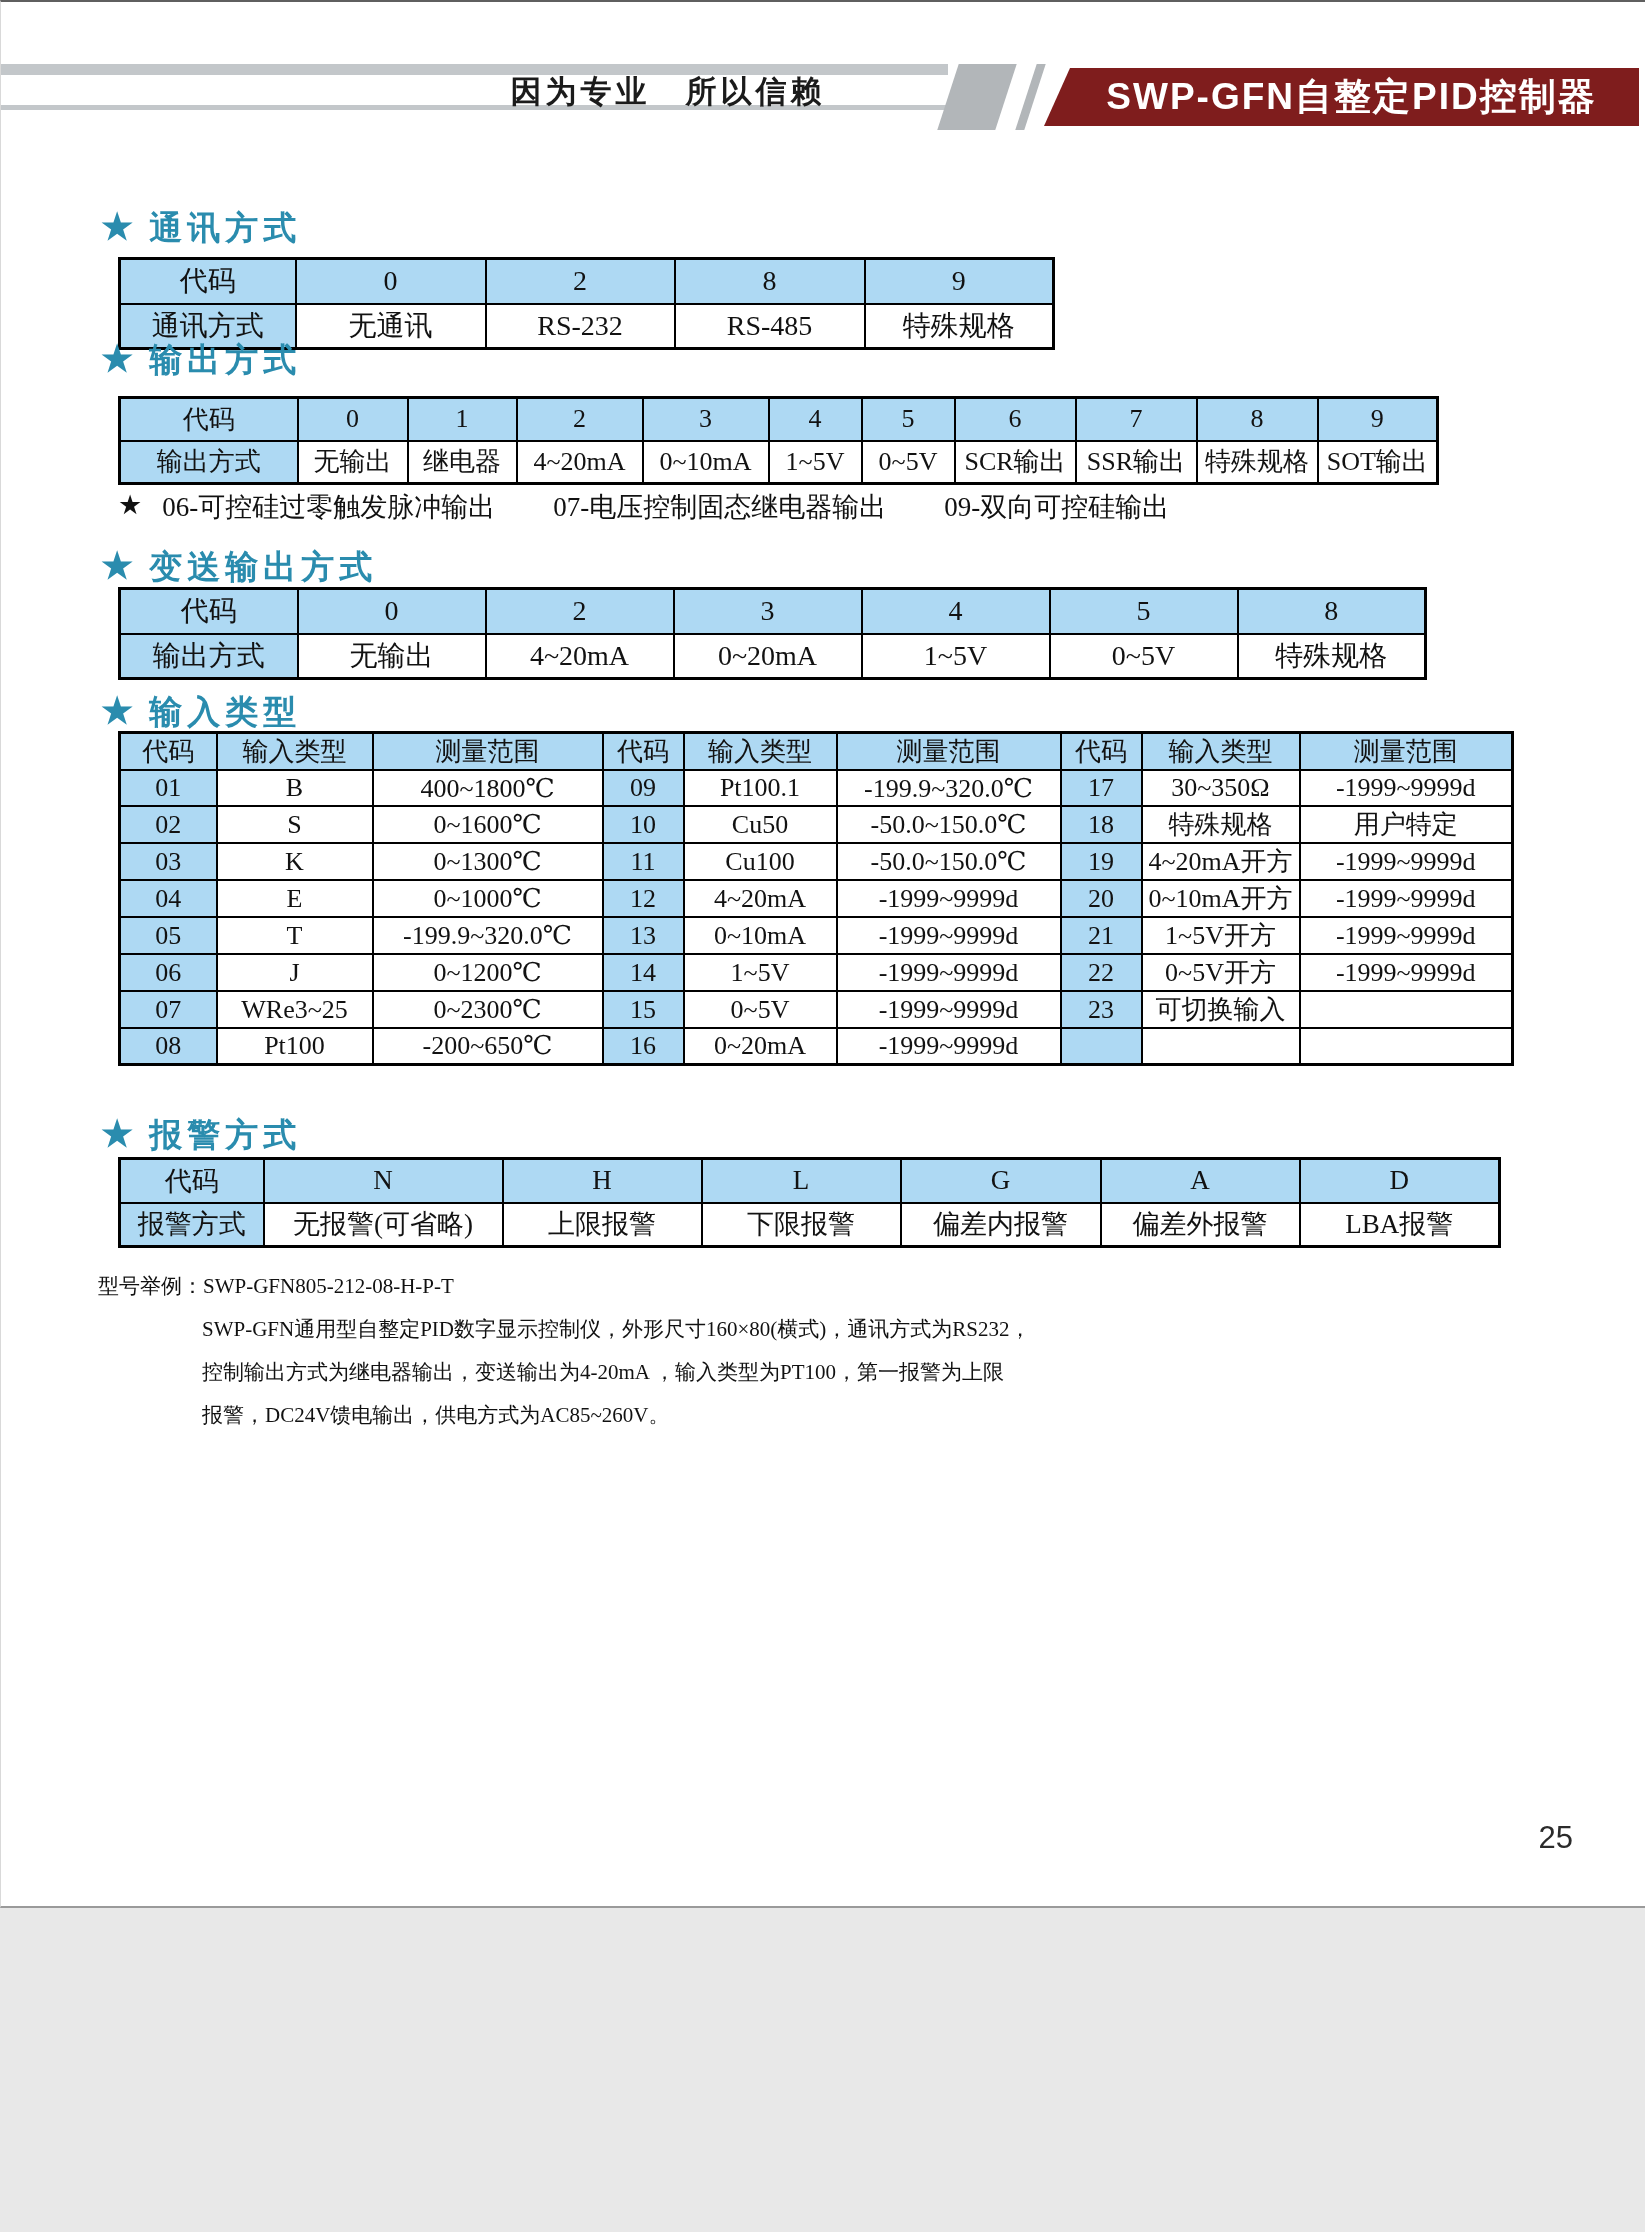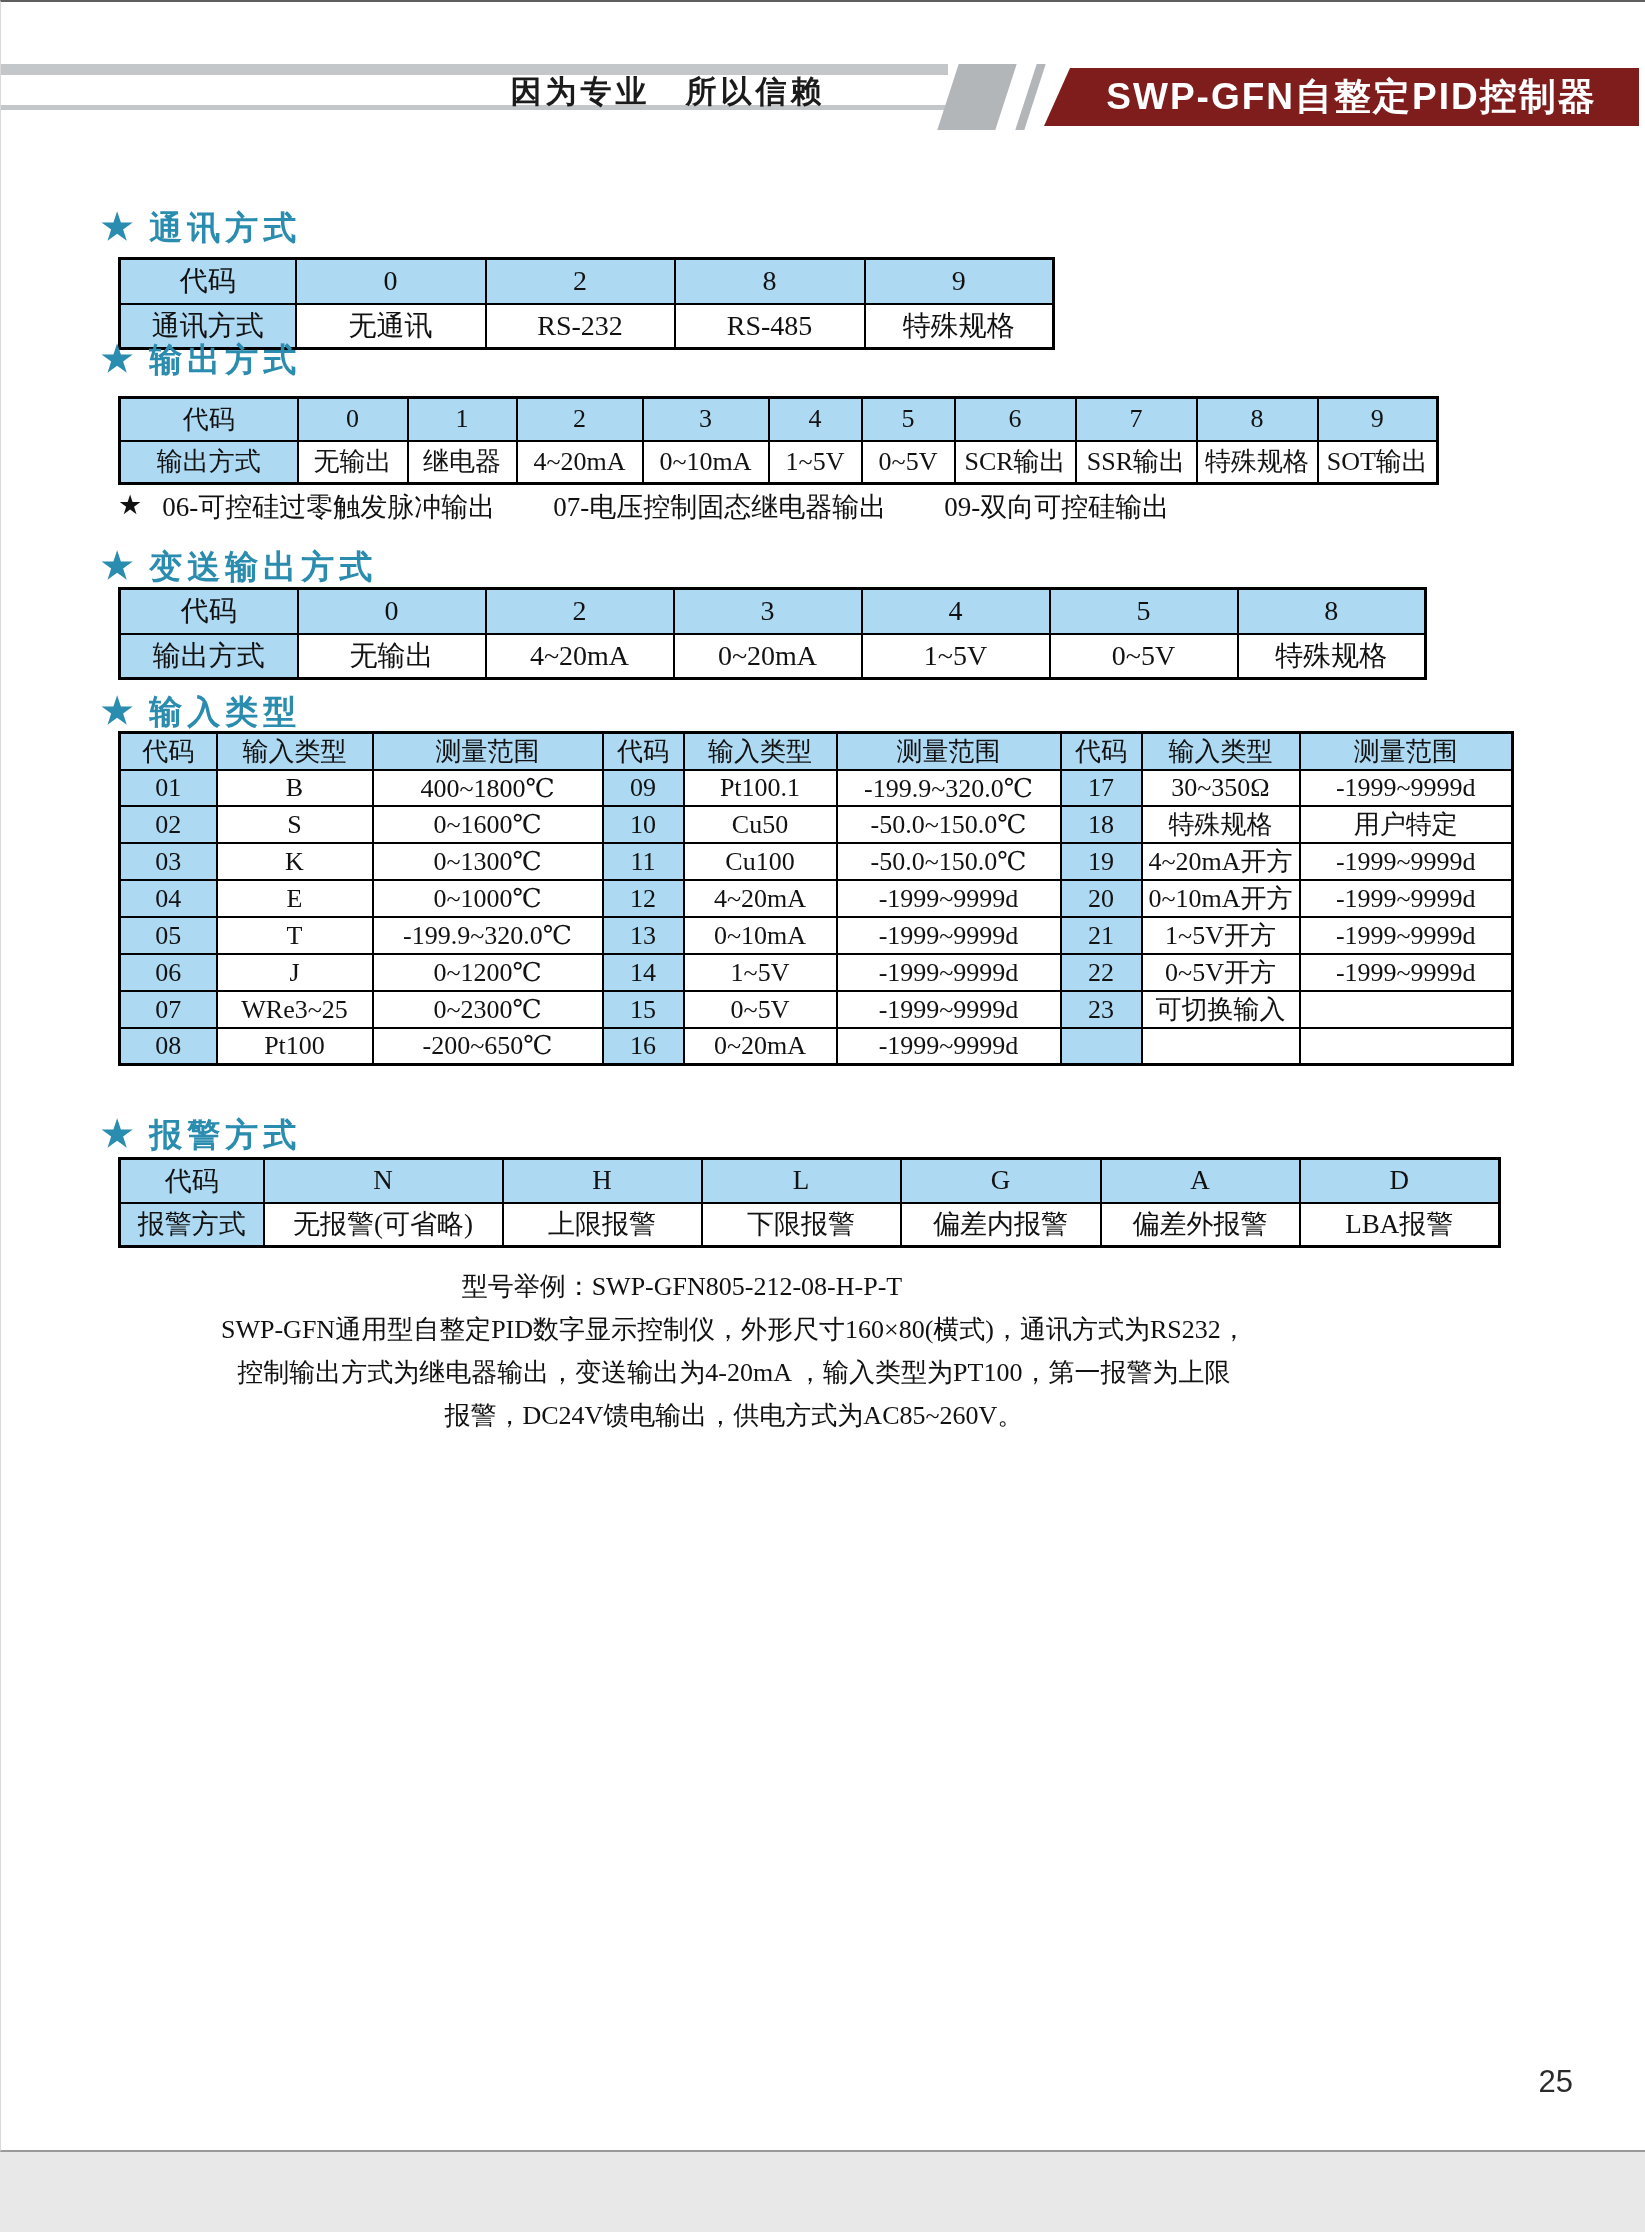--- a/index.html
+++ b/index.html
@@ -1,17 +1,17 @@
 <!DOCTYPE html>
 <html><head>
 <meta charset="utf-8">
 <style>
   html,body { margin:0; padding:0; background:#e8e8e8; }
   .page {
-    position:relative; width:1646px; height:2152px; margin:0 auto;
+    position:relative; width:1646px; height:1908px; margin:0 auto;
     background:#ffffff; overflow:hidden; box-sizing:border-box;
     border-top:2px solid #5f5f5f; border-bottom:2px solid #9a9a9a;
     border-left:1px solid #d9d9d9; border-right:1px solid #cfcfcf;
     font-family:"Liberation Serif","DejaVu Serif",serif; color:#121212;
   }
 
   
   .band { position:absolute; left:0; top:62px; width:1646px; height:66px; }
   .bar  { position:absolute; background:#c3c7ca; }
   .bar1 { left:0; top:0;  width:947px; height:11px; }
@@ -57,21 +57,21 @@
   .t-input td, .t-input th { font-size:26px; border-width:3px 2px; }
   .t-input tr { height:36px; }
   .t-alarm td { font-size:27px; } .t-alarm tr { height:44px; }
 
   
   .footnote {
     position:absolute; left:117px; font-size:27px; color:#111;
     display:flex; gap:58px; white-space:nowrap;
   }
   .footnote .fstar { margin-right:-38px; }
-  .example { position:absolute; left:116px; font-size:26px; line-height:43px; color:#111;text-align:center; }
+  .example { position:absolute; left:97px; font-size:21px; line-height:43px; color:#111; }
   .ex-rest { margin-left:104px; }
   .page-num {
     position:absolute; right:72px; bottom:50px;
     font-family:"Liberation Sans","DejaVu Sans",sans-serif;
     font-size:31px; color:#2b2b2b;
   }
 </style>
 </head>
 <body>
 

